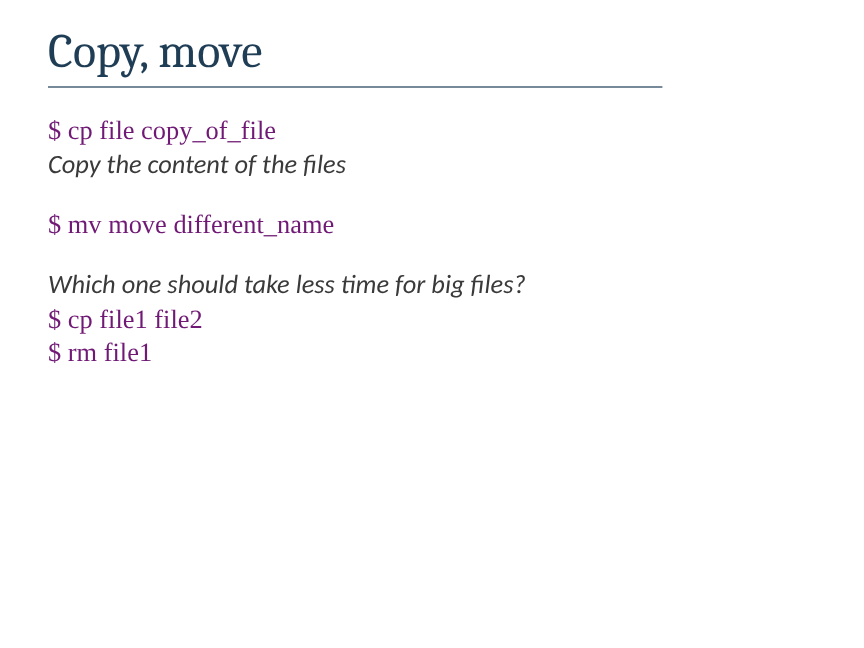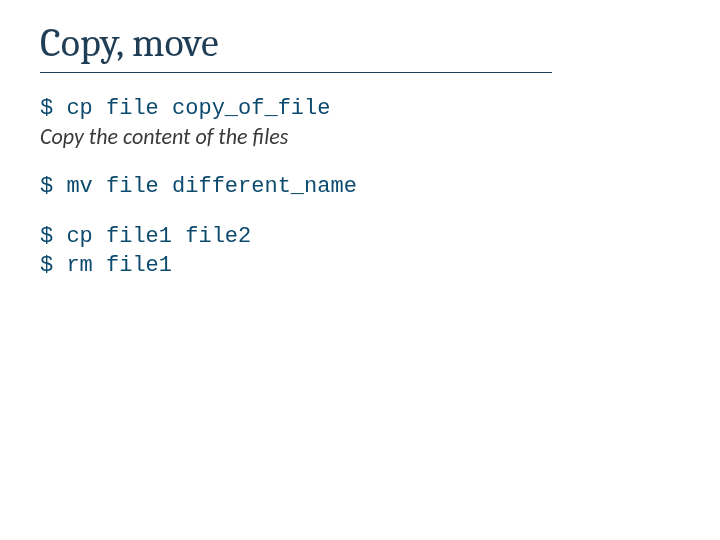--- a/index.html
+++ b/index.html
@@ -25,42 +25,43 @@
     padding-bottom: 6px;
     border-bottom: 1px solid #1f3e56;
     margin: 0 0 22px 0;
   }
   .block {
     margin-bottom: 22px;
     font-size: 22px;
     line-height: 1.28;
   }
   .mono {
-    font-family: Liberation Mono, monospace;
+    font-family: Liberation Serif, serif;
     font-size: 22px;
-    color: #0c4a6e;
+    color: #701a75;
   }
   .italic {
     font-style: italic;
   }
 </style>
 </head>
 <body>
 
 <div class="slide">
 
   <h1 class="title">Copy, move</h1>
 
   <div class="block">
     <div class="mono">$ cp file copy_of_file</div>
     <div class="italic">Copy the content of the files</div>
   </div>
 
   <div class="block">
-    <div class="mono">$ mv file different_name</div>
+    <div class="mono">$ mv move different_name</div>
   </div>
 
   <div class="block">
+    <div class="italic">Which one should take less time for big files?</div>
     <div class="mono">$ cp file1 file2</div>
     <div class="mono">$ rm file1</div>
   </div>
 
 </div>
 
 </body></html>

